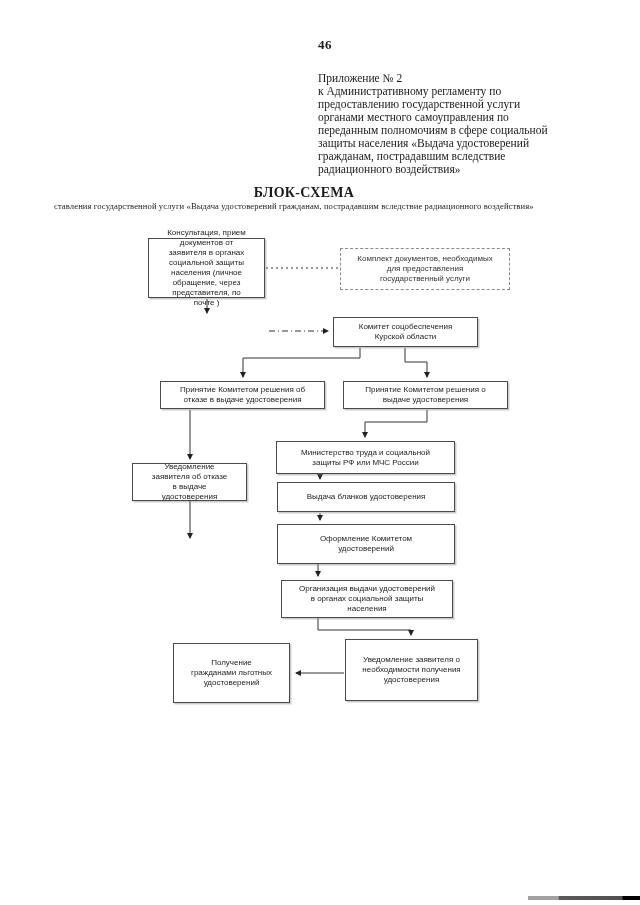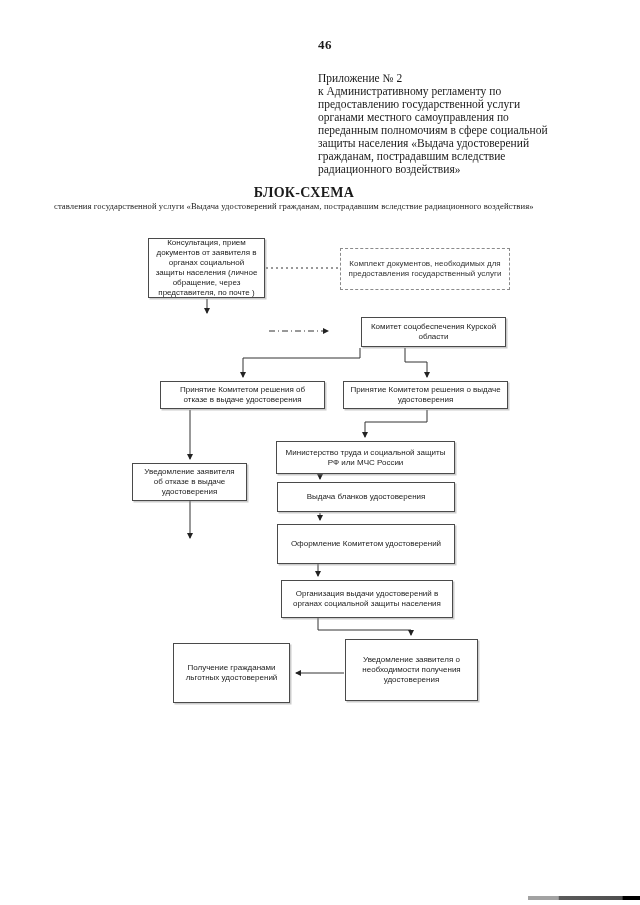--- a/index.html
+++ b/index.html
@@ -32,31 +32,31 @@
   .flow{position:absolute;left:0;top:0;width:640px;height:905px;}
   .node{
     position:absolute;
     background:#ffffff;
     border:1px solid #4a4a4a;
     box-shadow:1.5px 1.5px 0 rgba(140,140,140,.45);
     display:flex;align-items:center;justify-content:center;
     text-align:center;
     font-family:"Liberation Sans", sans-serif;
     font-size:8px;line-height:10px;color:#222;
-    padding:2px 6px;box-sizing:border-box;
+    padding:2px 16px;box-sizing:border-box;
   }
   .node.dashed{
     border:1px dashed #8a8a8a;
     box-shadow:none;color:#333;
   }
   
   .n-consultation{left:148px;top:238px;width:117px;height:60px;}
   .n-docs-package{left:340px;top:248px;width:170px;height:42px;}
   .n-personal-file{left:148px;top:317px;width:120px;height:28px;}
-  .n-committee{left:333px;top:317px;width:145px;height:30px;margin-left:28px;}
+  .n-committee{left:333px;top:317px;width:145px;height:30px;}
   .n-refusal-decision{left:160px;top:381px;width:165px;height:28px;}
   .n-issue-decision{left:343px;top:381px;width:165px;height:28px;}
   .n-ministry{left:276px;top:441px;width:179px;height:33px;}
   .n-refusal-notice{left:132px;top:463px;width:115px;height:38px;}
   .n-blank-issue{left:277px;top:482px;width:178px;height:30px;}
   .n-cert-processing{left:277px;top:524px;width:178px;height:40px;}
   .n-applicant{left:149px;top:542px;width:81px;height:32px;}
   .n-issue-organization{left:281px;top:580px;width:172px;height:38px;}
   .n-receipt-notice{left:345px;top:639px;width:133px;height:62px;}
   .n-citizens-receipt{left:173px;top:643px;width:117px;height:60px;}

